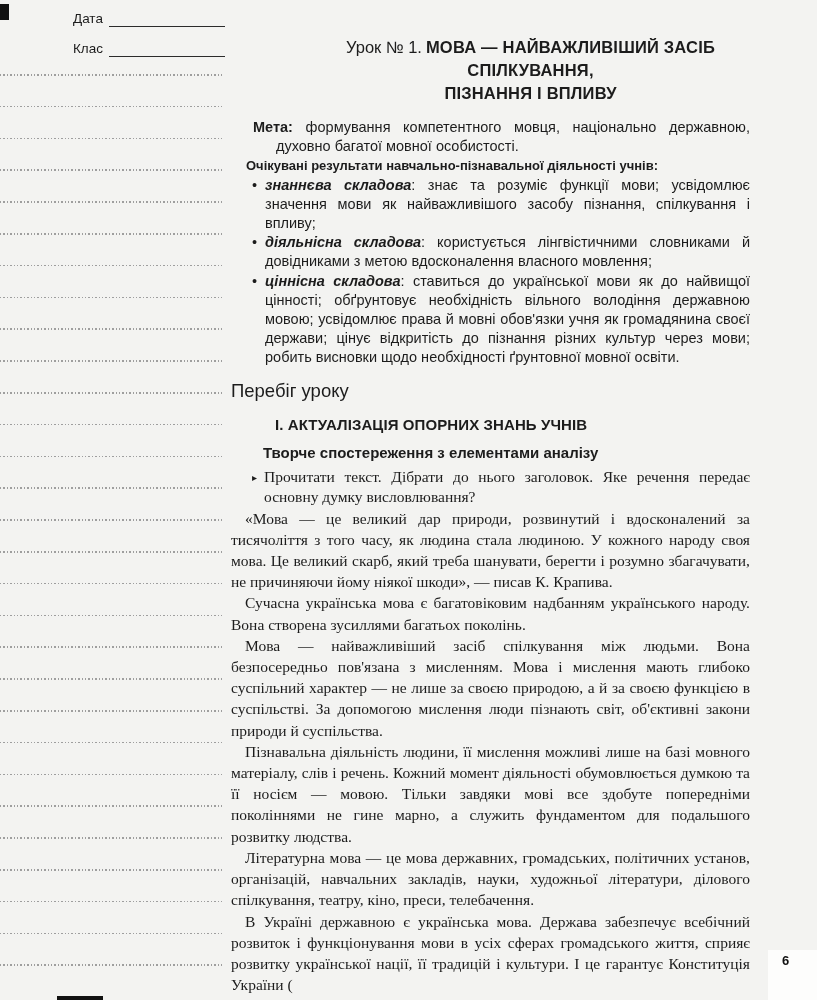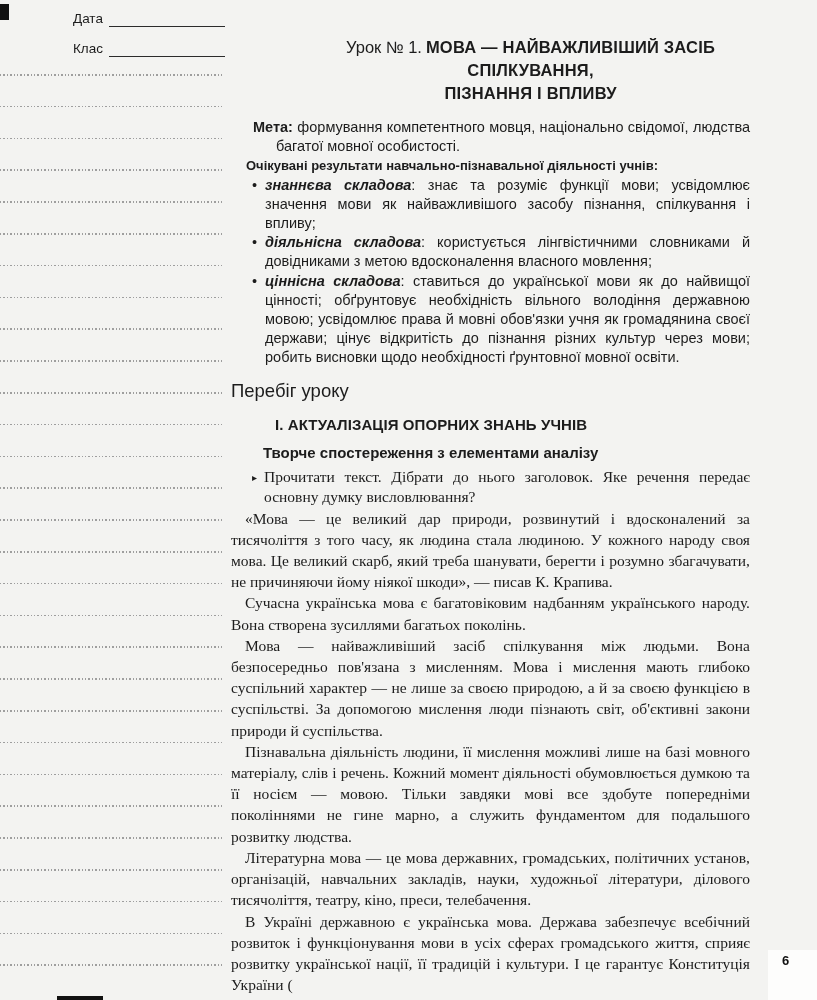--- a/index.html
+++ b/index.html
@@ -104,21 +104,21 @@
     </div>
 </aside>
 
 <main class="content">
 
   <h1 class="title">
     <span class="pre">Урок № 1.</span><span class="big">МОВА — НАЙВАЖЛИВІШИЙ ЗАСІБ СПІЛКУВАННЯ,</span><br>
     <span class="big">ПІЗНАННЯ І ВПЛИВУ</span>
   </h1>
 
-  <p class="sans hang"><span class="b">Мета:</span><span> формування компетентного мовця, національно свідомої, людства багатої мовної особистості.</span></p>
+  <p class="sans hang"><span class="b">Мета:</span><span> формування компетентного мовця, національно державною, духовно багатої мовної особистості.</span></p>
 
   <p class="outcomes-h">Очікувані результати навчально-пізнавальної діяльності учнів:</p>
 
   <ul class="outcomes">
     <li>
       <span class="dot">•</span><span class="bi">знаннєва складова</span><span>: знає та розуміє функції мови; усвідомлює значення мови як найважливішого засобу пізнання, спілкування і впливу;</span>
     </li>
     <li>
       <span class="dot">•</span><span class="bi">діяльнісна складова</span><span>: користується лінгвістичними словниками й довідниками з метою вдосконалення власного мовлення;</span>
     </li>
@@ -135,21 +135,21 @@
 
   <div class="task serif">
     <span class="tri">▸</span><span>Прочитати текст. Дібрати до нього заголовок. Яке речення передає основну думку висловлювання?</span>
   </div>
 
   <div class="passage serif">
     <p>«Мова — це великий дар природи, розвинутий і вдосконалений за тисячоліття з того часу, як людина стала людиною. У кожного народу своя мова. Це великий скарб, який треба шанувати, берегти і розумно збагачувати, не причиняючи йому ніякої шкоди», — писав К. Крапива.</p>
     <p>Сучасна українська мова є багатовіковим надбанням українського народу. Вона створена зусиллями багатьох поколінь.</p>
     <p>Мова — найважливіший засіб спілкування між людьми. Вона безпосередньо пов'язана з мисленням. Мова і мислення мають глибоко суспільний характер — не лише за своєю природою, а й за своєю функцією в суспільстві. За допомогою мислення люди пізнають світ, об'єктивні закони природи й суспільства.</p>
     <p>Пізнавальна діяльність людини, її мислення можливі лише на базі мовного матеріалу, слів і речень. Кожний момент діяльності обумовлюється думкою та її носієм — мовою. Тільки завдяки мові все здобуте попередніми поколіннями не гине марно, а служить фундаментом для подальшого розвитку людства.</p>
-    <p>Літературна мова — це мова державних, громадських, політичних установ, організацій, навчальних закладів, науки, художньої літератури, ділового тисячоліття, театру, кіно, преси, телебачення.</p>
+    <p>Літературна мова — це мова державних, громадських, політичних установ, організацій, навчальних закладів, науки, художньої літератури, ділового спілкування, театру, кіно, преси, телебачення.</p>
     <p><span>В Україні державною є українська мова. Держава забезпечує всебічний розвиток і функціонування мови в усіх сферах громадського життя, сприяє розвитку української нації, її традицій і культури. І це гарантує Конституція України (</span></p>
   </div>
 
 </main>
 
 <div class="pagenum-box">
   <span class="pagenum">6</span>
 </div>
 
 </body></html>

